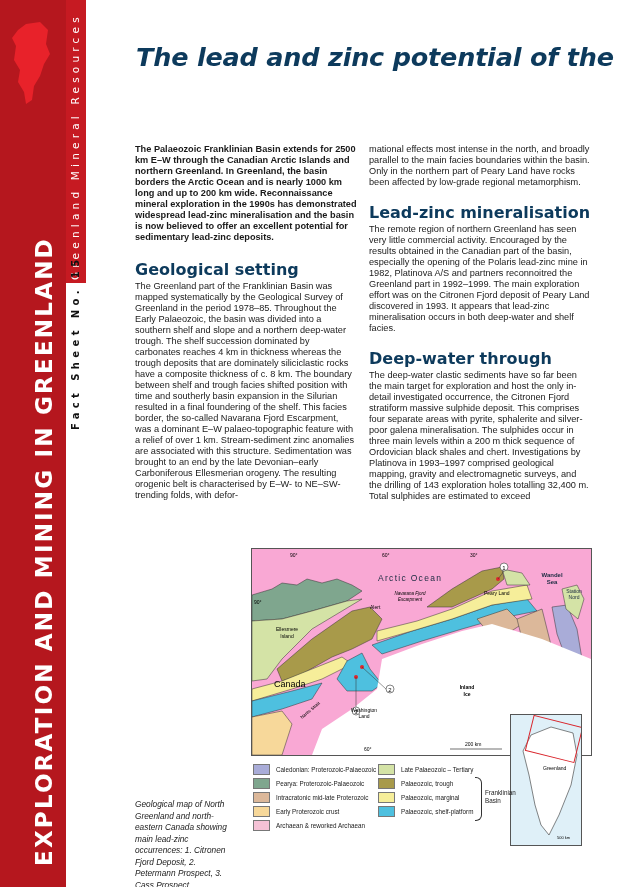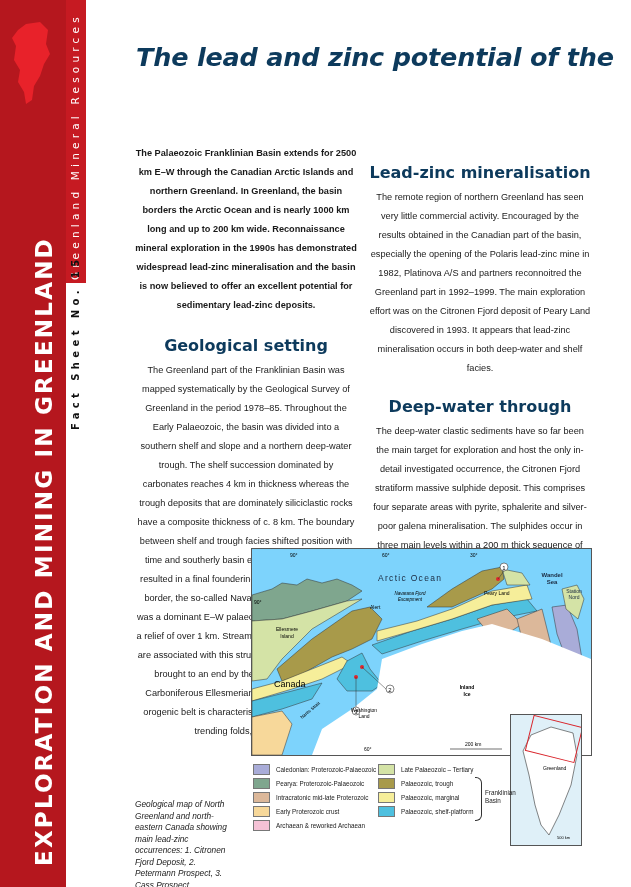--- a/index.html
+++ b/index.html
@@ -12,28 +12,28 @@
             white-space:nowrap; color:#ffffff; font-weight:bold; font-size:23px; letter-spacing:2.2px;
             font-family:"DejaVu Sans", sans-serif; line-height:1; margin-top:-12px; }
   .v-strip { position:absolute; left:70px; top:280px; transform-origin:0 0; transform:rotate(-90deg);
              white-space:nowrap; color:#ffffff; font-size:10.5px; letter-spacing:4.2px; line-height:1;
              font-family:"DejaVu Sans", sans-serif; }
   .v-fact { position:absolute; left:71px; top:430px; transform-origin:0 0; transform:rotate(-90deg);
             white-space:nowrap; color:#111; font-weight:bold; font-size:10px; letter-spacing:4.4px; line-height:1;
             font-family:"DejaVu Sans", sans-serif; }
   h1 { position:absolute; left:136px; top:42px; margin:0; width:480px; font-size:25.5px; line-height:31px;
        color:#0d3a5c; font-weight:bold; font-family:"DejaVu Sans", sans-serif; letter-spacing:-0.2px;font-style:italic; }
-  .col { position:absolute; width:222px; font-size:9.2px; line-height:19px; font-family:"Liberation Sans", sans-serif;text-align:center; }
+  .col { position:absolute; width:222px; font-size:9.2px; line-height:11px; font-family:"Liberation Sans", sans-serif; }
   .col1 { left:135px; top:144px; }
   .col2 { left:369px; top:144px; }
   .lead { font-weight:bold; margin:0 0 21px 0; }
   h2 { margin:0 0 6px 0; font-size:16px; color:#0d3a5c; font-weight:bold; font-family:"DejaVu Sans", sans-serif; }
   p { margin:0; }
   .gap { height:19px; }
-  .map { position:absolute; left:251px; top:548px; width:339px; height:206px; border:1.5px solid #555; background:#7dd3fc; overflow:hidden; }
+  .map { position:absolute; left:251px; top:548px; width:339px; height:206px; border:1.5px solid #555; background:#f9a8d4; overflow:hidden; }
   .map svg { display:block; }
   .caption { position:absolute; left:135px; top:799px; width:100px; font-size:8.3px; line-height:11.5px; font-style:italic; color:#1a1a1a; }
   .legend { position:absolute; left:253px; top:763px; font-size:6.3px; }
   .lg-item { position:absolute; white-space:nowrap; height:12px; display:flex; align-items:center; }
   .sw { width:15px; height:9px; border:1px solid #777; margin-right:6px; display:inline-block; }
   .brace { position:absolute; left:356px; top:14px; width:6px; height:42px; border:1px solid #333; border-left:none; border-radius:0 6px 6px 0; }
   .brace-label { position:absolute; left:366px; top:26px; font-size:6.3px; line-height:8px; }
   .inset { position:absolute; left:510px; top:714px; width:70px; height:130px; border:1.2px solid #555; background:#dff0f8; overflow:hidden; }
 </style>
 </head>
@@ -52,20 +52,21 @@
   <span>The lead and zinc potential of the</span><br>
 </h1>
 
 <div class="col col1">
   <p class="lead">The Palaeozoic Franklinian Basin extends for 2500 km E–W through the Canadian Arctic Islands and northern Greenland. In Greenland, the basin borders the Arctic Ocean and is nearly 1000 km long and up to 200 km wide. Reconnaissance mineral exploration in the 1990s has demonstrated widespread lead-zinc mineralisation and the basin is now believed to offer an excellent potential for sedimentary lead-zinc deposits.</p>
   <h2>Geological setting</h2>
   <p>The Greenland part of the Franklinian Basin was mapped systematically by the Geological Survey of Greenland in the period 1978–85. Throughout the Early Palaeozoic, the basin was divided into a southern shelf and slope and a northern deep-water trough. The shelf succession dominated by carbonates reaches 4 km in thickness whereas the trough deposits that are dominately siliciclastic rocks have a composite thickness of c. 8 km. The boundary between shelf and trough facies shifted position with time and southerly basin expansion in the Silurian resulted in a final foundering of the shelf. This facies border, the so-called Navarana Fjord Escarpment, was a dominant E–W palaeo-topographic feature with a relief of over 1 km. Stream-sediment zinc anomalies are associated with this structure. Sedimentation was brought to an end by the late Devonian–early Carboniferous Ellesmerian orogeny. The resulting orogenic belt is characterised by E–W- to NE–SW-trending folds, with defor-</p>
 </div>
 
 <div class="col col2">
+  <p>mational effects most intense in the north, and broadly parallel to the main facies boundaries within the basin. Only in the northern part of Peary Land have rocks been affected by low-grade regional metamorphism.</p>
   <div class="gap"></div>
   <h2>Lead-zinc mineralisation</h2>
   <p>The remote region of northern Greenland has seen very little commercial activity. Encouraged by the results obtained in the Canadian part of the basin, especially the opening of the Polaris lead-zinc mine in 1982, Platinova A/S and partners reconnoitred the Greenland part in 1992–1999. The main exploration effort was on the Citronen Fjord deposit of Peary Land discovered in 1993. It appears that lead-zinc mineralisation occurs in both deep-water and shelf facies.</p>
   <div class="gap"></div>
   <h2>Deep-water through</h2>
   <p>The deep-water clastic sediments have so far been the main target for exploration and host the only in-detail investigated occurrence, the Citronen Fjord stratiform massive sulphide deposit. This comprises four separate areas with pyrite, sphalerite and silver-poor galena mineralisation. The sulphides occur in three main levels within a 200 m thick sequence of Ordovician black shales and chert. Investigations by Platinova in 1993–1997 comprised geological mapping, gravity and electromagnetic surveys, and the drilling of 143 exploration holes totalling 32,400 m. Total sulphides are estimated to exceed</p>
 </div>
 
 <div class="map">
   <svg width="339" height="206" viewBox="0 0 339 206" font-family="Liberation Sans, sans-serif">

